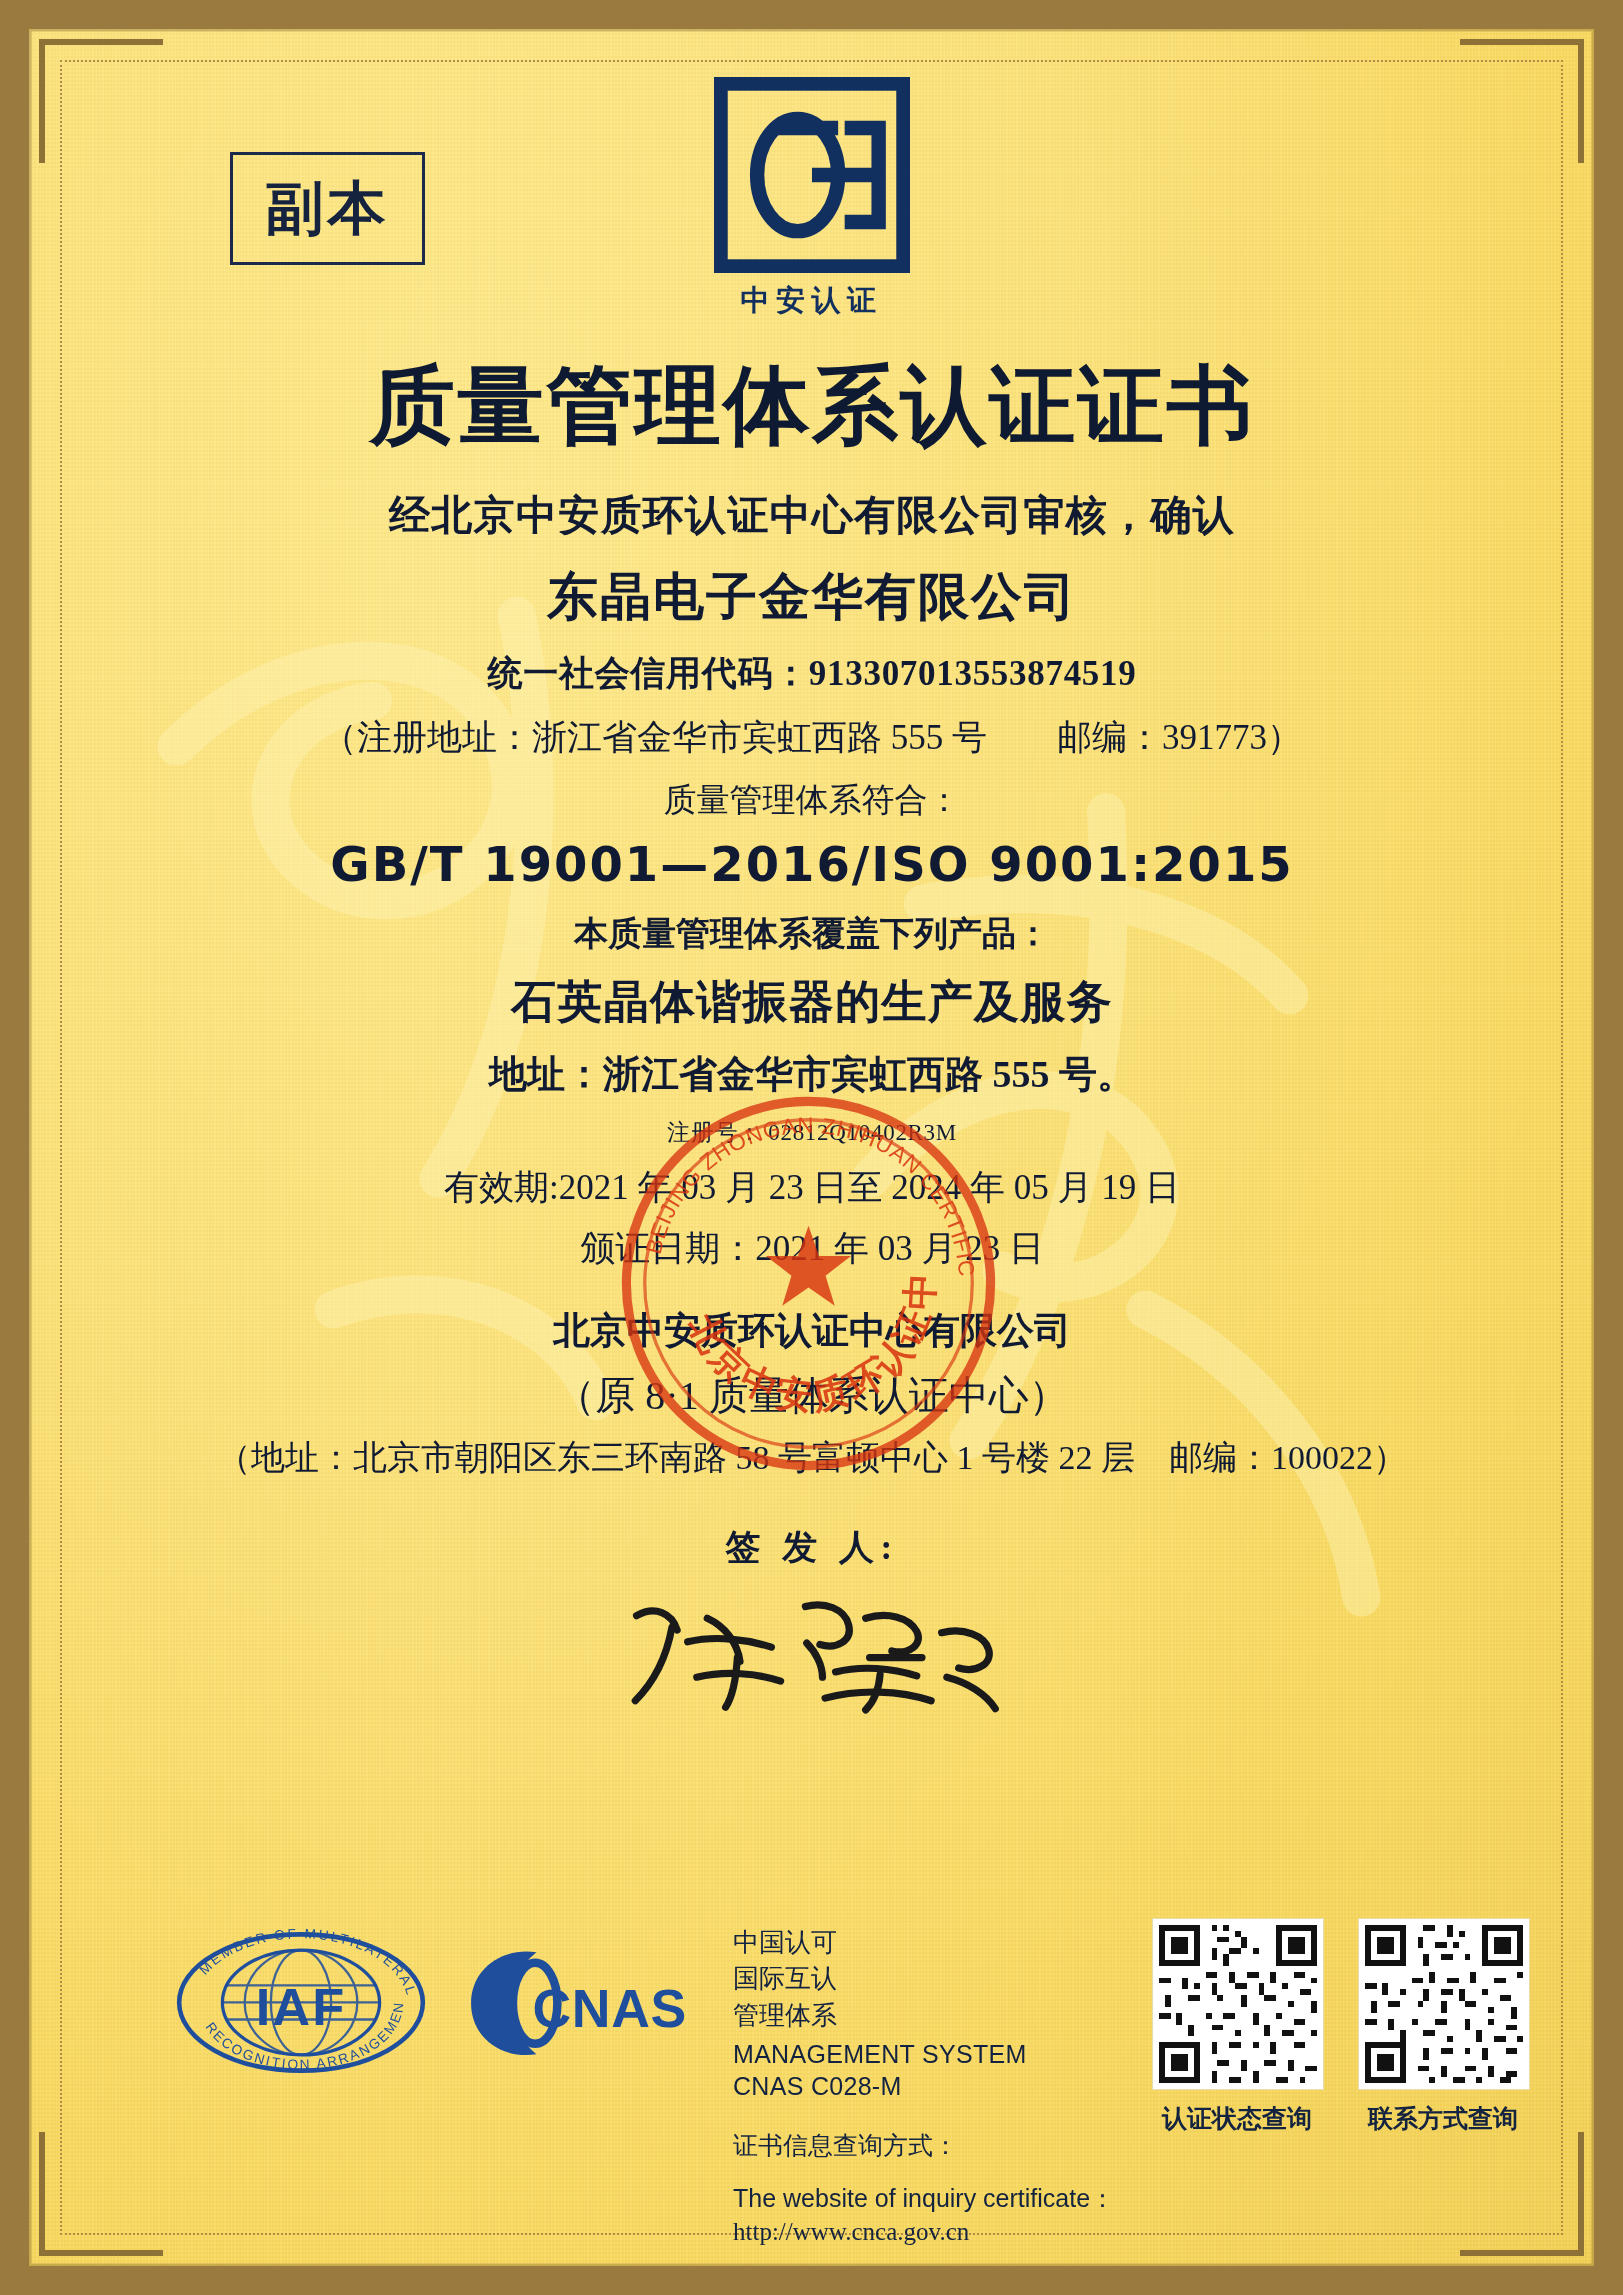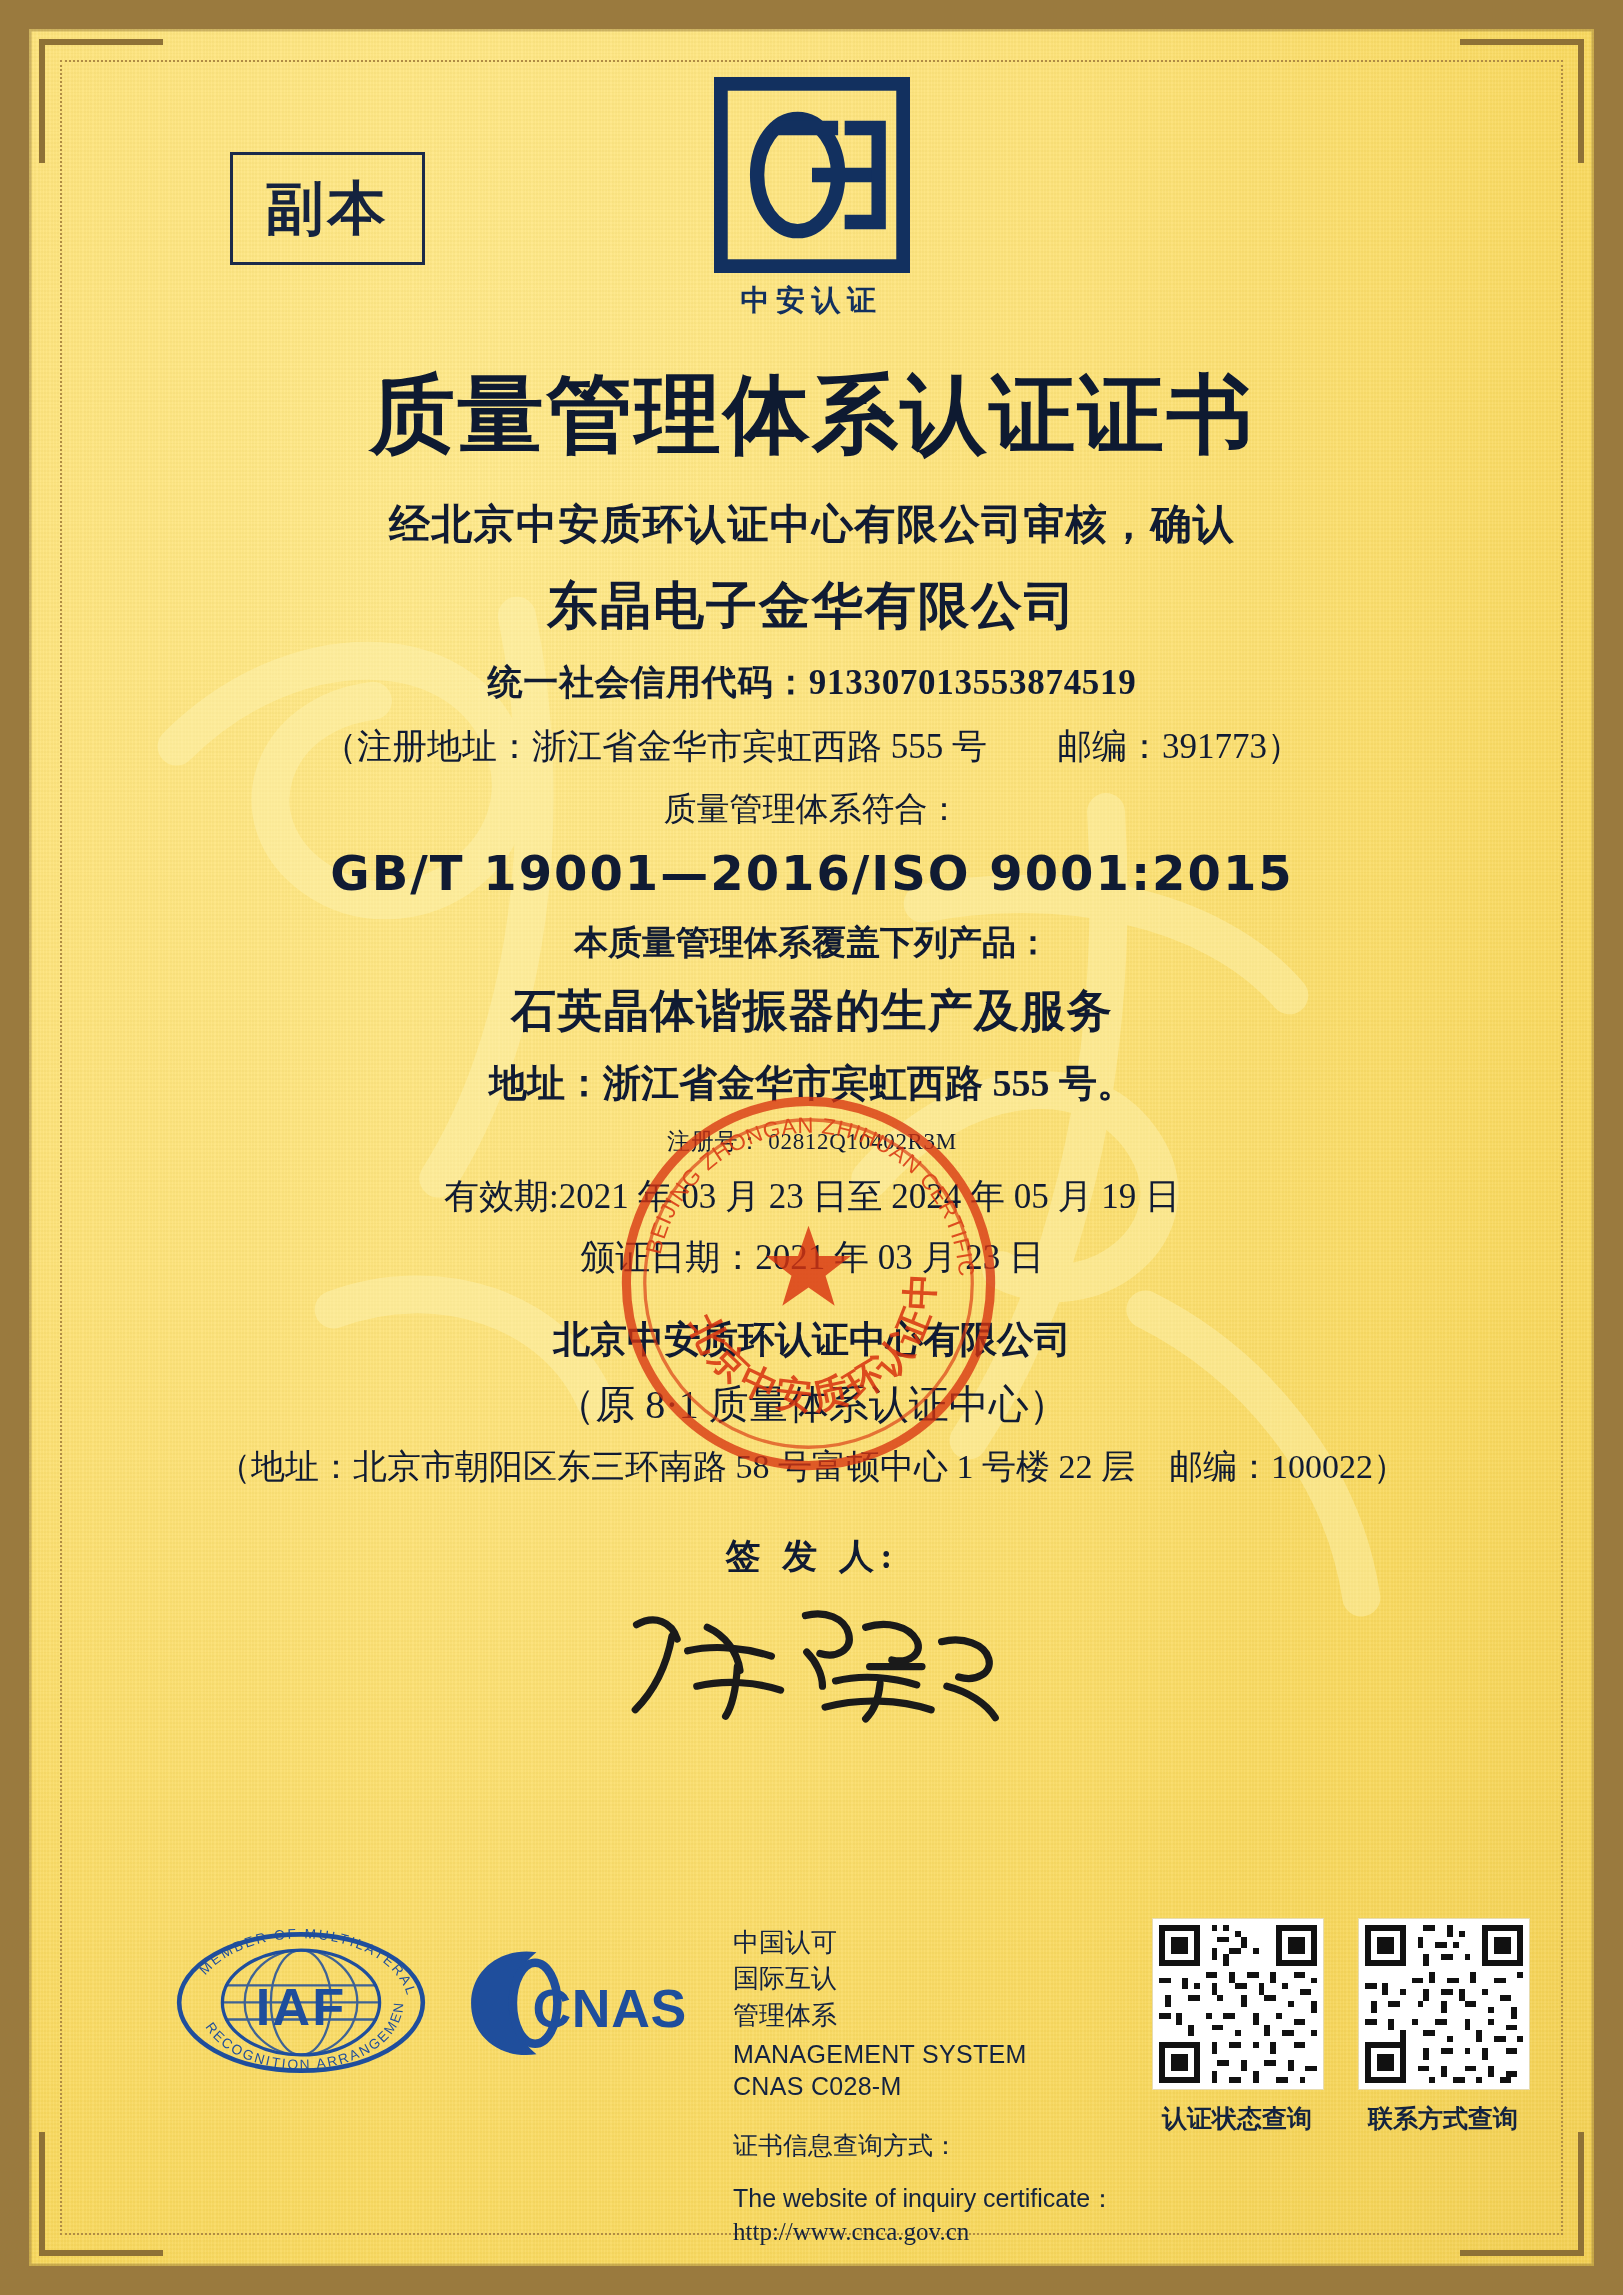--- a/index.html
+++ b/index.html
@@ -142,21 +142,21 @@
     font-size: 29px;
     font-weight: 700;
     letter-spacing: 6.5px;
     color: #12305f;
   }
 
   
   .content {
     position: absolute;
     left: 79px;
-    top: 353px;
+    top: 344px;
     width: 1466px;
     text-align: center;
     color: #101b33;
   }
   .line { margin: 0; }
 
   .main-title {
     font-family: "DejaVu Serif", serif;
     font-size: 86px;
     font-weight: 700;

